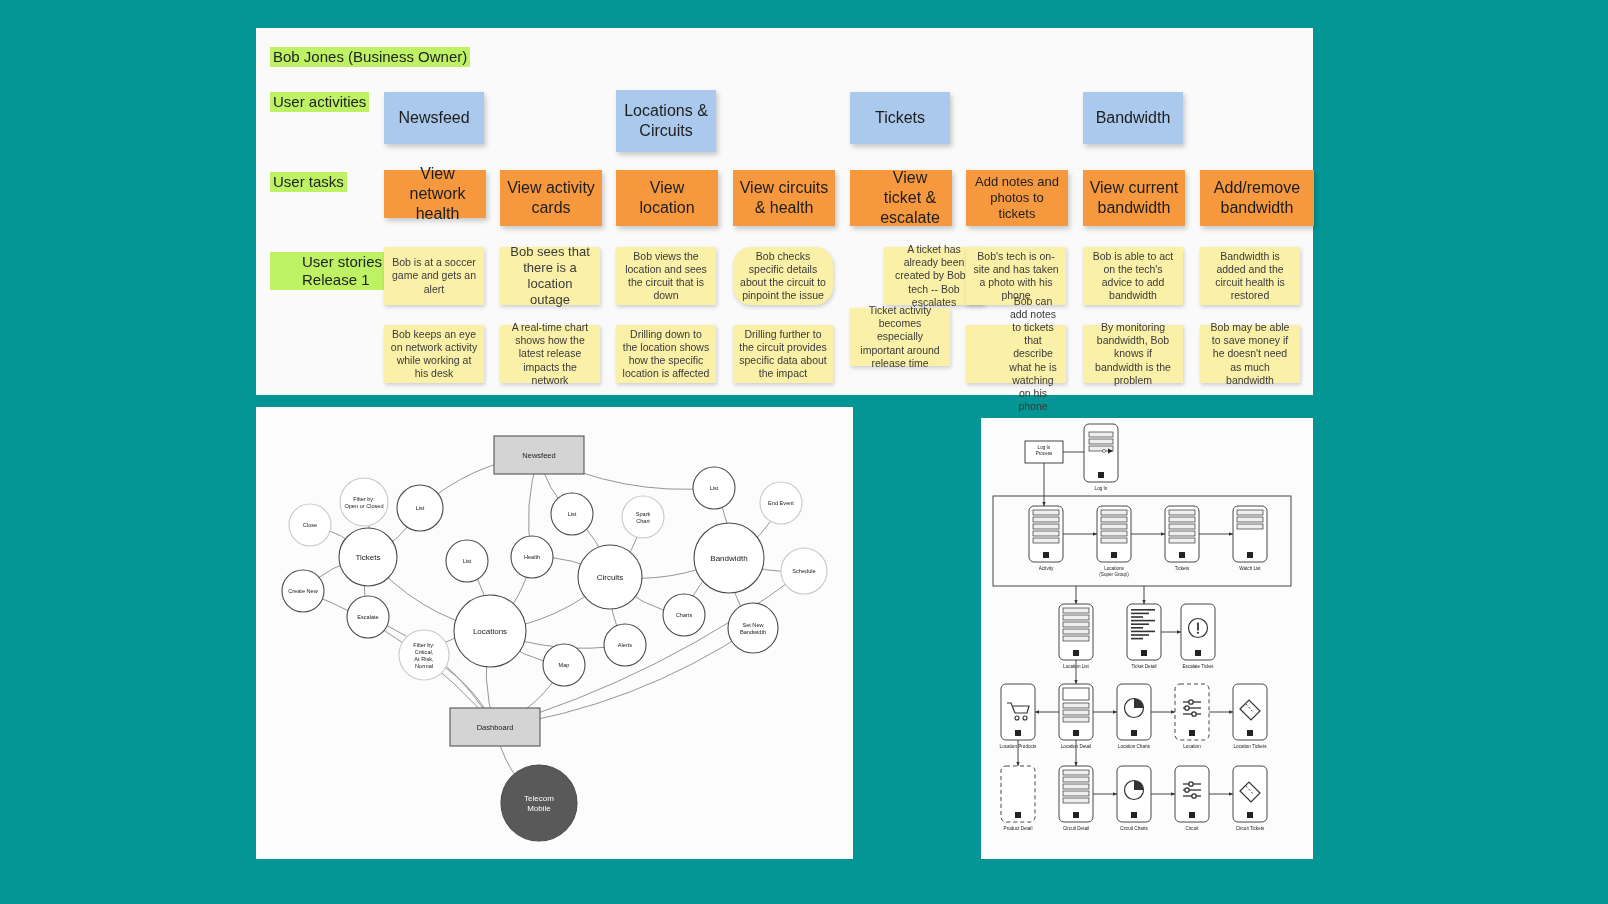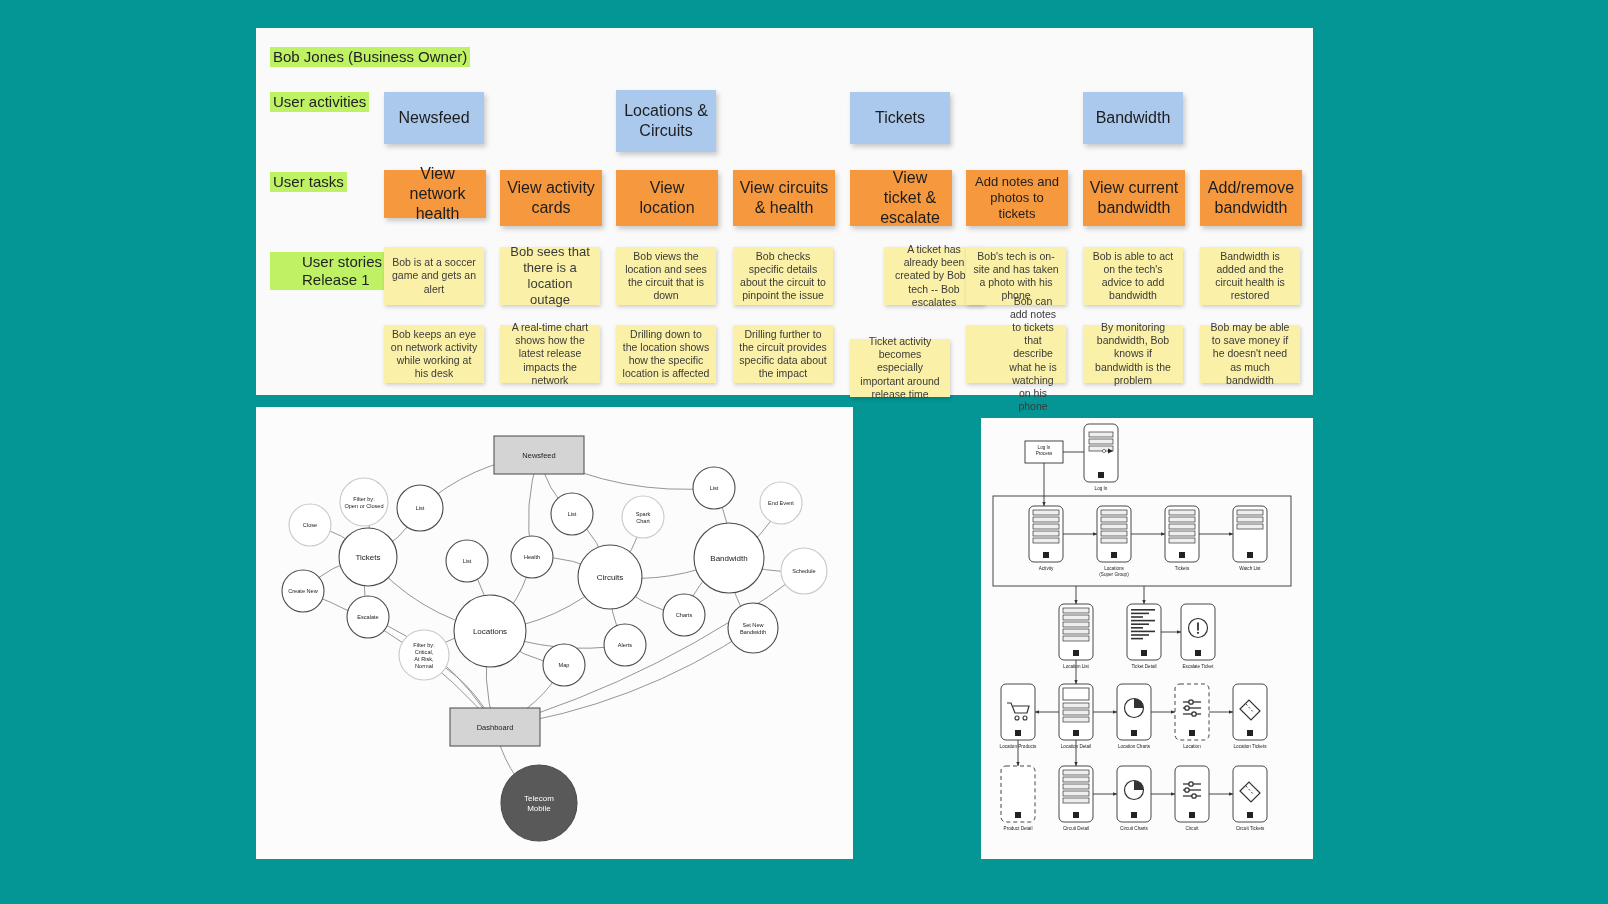--- a/index.html
+++ b/index.html
@@ -78,38 +78,38 @@
       <div class="note blue" style="left: 827px; top: 64px; width: 100px; height: 52px;">Bandwidth</div>
     </div>
   <div id="task-notes">
       <div class="note orange" style="left: 128px; top: 142px; width: 102px; height: 48px; padding-left: 11px;">View network health</div>
       <div class="note orange" style="left: 244px; top: 142px; width: 102px; height: 56px;">View activity cards</div>
       <div class="note orange" style="left: 360px; top: 142px; width: 102px; height: 56px;">View location</div>
       <div class="note orange" style="left: 477px; top: 142px; width: 102px; height: 56px;">View circuits &amp; health</div>
       <div class="note orange" style="left: 594px; top: 142px; width: 102px; height: 56px; padding-left: 24px;">View ticket &amp; escalate</div>
       <div class="note orange sm" style="left: 710px; top: 142px; width: 102px; height: 56px;">Add notes and photos to tickets</div>
       <div class="note orange" style="left: 827px; top: 142px; width: 102px; height: 56px;">View current bandwidth</div>
-      <div class="note orange" style="left: 944px; top: 142px; width: 102px; height: 56px;">Add/remove bandwidth</div>
+      <div class="note orange" style="left: 944px; top: 142px; width: 114px; height: 56px;">Add/remove bandwidth</div>
     </div>
   <div id="story-notes-1">
       <div class="note yellow" style="left: 128px; top: 219px; width: 100px; height: 58px;">Bob is at a soccer game and gets an alert</div>
       <div class="note yellow big" style="left: 244px; top: 219px; width: 100px; height: 58px;">Bob sees that there is a location outage</div>
       <div class="note yellow" style="left: 360px; top: 219px; width: 100px; height: 58px;">Bob views the location and sees the circuit that is down</div>
-      <div class="note yellow" style="left: 477px; top: 219px; width: 100px; height: 58px;">Bob checks specific details about the circuit to pinpoint the issue</div>
+      <div class="note yellow" style="left: 477px; top: 219px; width: 100px; height: 58px; border-radius: 18px;">Bob checks specific details about the circuit to pinpoint the issue</div>
       <div class="note yellow" style="left: 628px; top: 219px; width: 100px; height: 58px;">A ticket has already been created by Bob's tech -- Bob escalates</div>
       <div class="note yellow" style="left: 710px; top: 219px; width: 100px; height: 58px;">Bob's tech is on-site and has taken a photo with his phone</div>
       <div class="note yellow" style="left: 827px; top: 219px; width: 100px; height: 58px;">Bob is able to act on the tech's advice to add bandwidth</div>
       <div class="note yellow" style="left: 944px; top: 219px; width: 100px; height: 58px;">Bandwidth is added and the circuit health is restored</div>
     </div>
   <div id="story-notes-2">
       <div class="note yellow" style="left: 128px; top: 297px; width: 100px; height: 58px;">Bob keeps an eye on network activity while working at his desk</div>
       <div class="note yellow" style="left: 244px; top: 297px; width: 100px; height: 58px;">A real-time chart shows how the latest release impacts the network</div>
       <div class="note yellow" style="left: 360px; top: 297px; width: 100px; height: 58px;">Drilling down to the location shows how the specific location is affected</div>
       <div class="note yellow" style="left: 477px; top: 297px; width: 100px; height: 58px;">Drilling further to the circuit provides specific data about the impact</div>
-      <div class="note yellow" style="left: 594px; top: 311px; width: 100px; height: 58px;">Ticket activity becomes especially important around release time</div>
+      <div class="note yellow" style="left: 594px; top: 280px; width: 100px; height: 58px;">Ticket activity becomes especially important around release time</div>
       <div class="note yellow" style="left: 710px; top: 297px; width: 100px; height: 58px; padding-left: 40px;">Bob can add notes to tickets that describe what he is watching on his phone</div>
       <div class="note yellow" style="left: 827px; top: 297px; width: 100px; height: 58px;">By monitoring bandwidth, Bob knows if bandwidth is the problem</div>
       <div class="note yellow" style="left: 944px; top: 297px; width: 100px; height: 58px;">Bob may be able to save money if he doesn't need as much bandwidth</div>
     </div>
 </div>
 
 <div id="graph-panel">
   <svg id="graph-svg" viewBox="0 0 597 452">
     <g id="graph-edges" stroke="#777" fill="none" stroke-width="1">
         <path d="M 283 48 Q 215.10260385504404 55.64546903302342 164 101" stroke="#8a8a8a" stroke-width="0.9" fill="none"></path>

